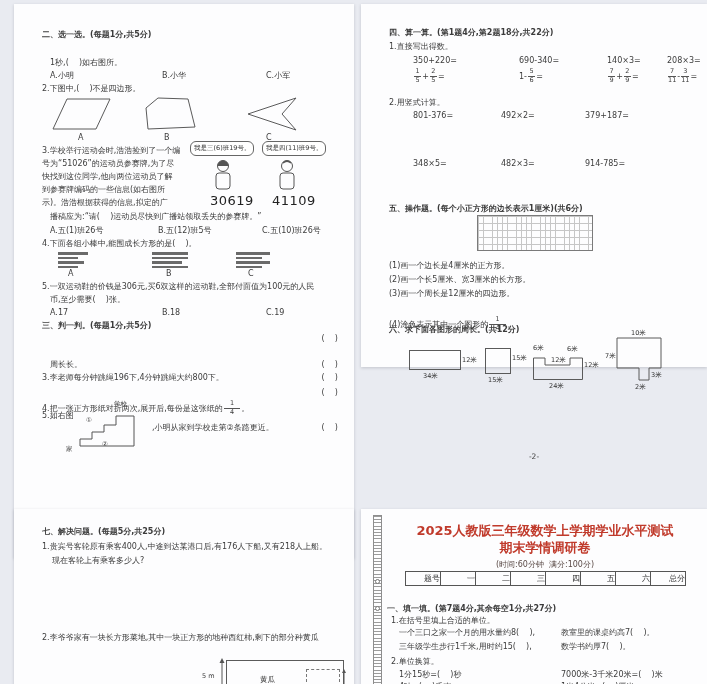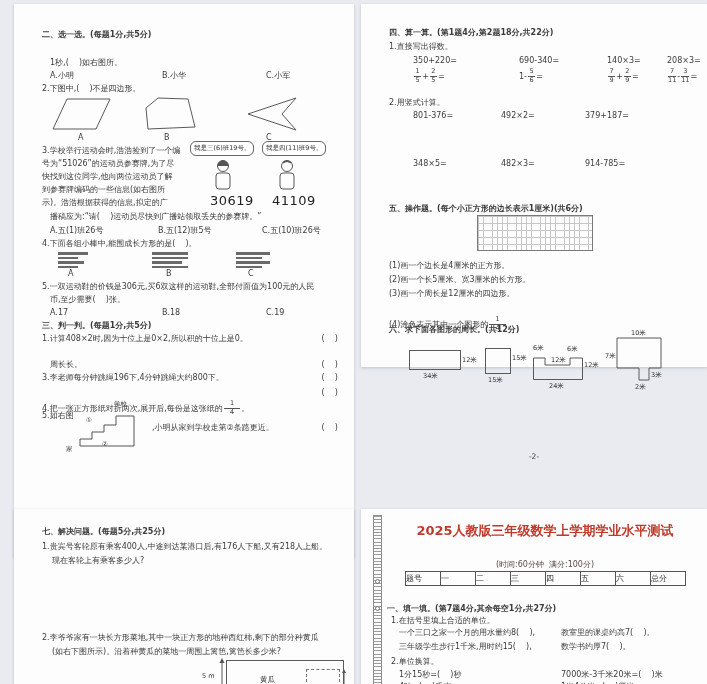--- a/index.html
+++ b/index.html
@@ -25,21 +25,21 @@
   .bubble{position:absolute;border:1px solid #666;border-radius:6px;padding:2px 3px;font-size:6.5px;color:#333;background:#fff;white-space:nowrap}
   .sticks{position:absolute;display:flex;flex-direction:column;gap:2px}
   .sticks i{display:block;height:2.5px;background:#6a6a6a}
   .grid{position:absolute;left:116px;top:211px;width:116px;height:36px;border:1px solid #7a7a7a;
     background-image:repeating-linear-gradient(to right,#c6c6c6 0 .8px,transparent .8px 4.8px),
                      repeating-linear-gradient(to bottom,#c6c6c6 0 .8px,transparent .8px 7px)}
   .pgnum{position:absolute;left:0;right:0;text-align:center;font-size:7.5px;color:#444}
   .title{position:absolute;left:28px;right:6px;text-align:center;color:#c03a2b;font-weight:bold;font-size:13px;line-height:15px;white-space:nowrap}
   .meta{position:absolute;left:28px;right:6px;text-align:center;font-size:8px;color:#5a4a46;white-space:pre}
   table.score{position:absolute;left:44px;top:62px;border-collapse:collapse;font-size:8px;color:#333}
-  table.score td{border:1px solid #555;width:35px;height:14px;text-align:left;padding:0;white-space:pre}
+  table.score td{border:1px solid #555;width:35px;height:14px;text-align:right;padding:0;white-space:pre}
   .strip{position:absolute;left:12px;top:6px;width:9px;height:172px;border:1px solid #8d8d8d;
     background:repeating-linear-gradient(180deg,#9b9b9b 0 1px,transparent 1px 3.2px)}
   .hole{position:absolute;width:5px;height:5px;border:1px solid #777;border-radius:50%;background:#fff}
   .rectfig{position:absolute;border:1px solid #5a5a5a}
   .dashfig{position:absolute;border:1px dashed #777}
 </style>
 </head>
 <body>
 
 <div class="canvas">
@@ -124,21 +124,20 @@
     <span class="ln" style="top:265px;left:152px">B</span>
     <span class="ln" style="top:265px;left:234px">C</span>
 
     <span class="ln" style="top:278px">5.一双运动鞋的价钱是306元,买6双这样的运动鞋,全部付面值为100元的人民</span>
     <span class="ln" style="top:291px;left:36px">币,至少需要(    )张。</span>
     <span class="ln" style="top:304px;left:36px">A.17</span>
     <span class="ln" style="top:304px;left:148px">B.18</span>
     <span class="ln" style="top:304px;left:252px">C.19</span>
 
     <span class="ln b" style="top:317px">三、判一判。(每题1分,共5分)</span>
-    <span class="ln" style="top:330px">1.计算408×2时,因为十位上是0×2,所以积的十位上是0。</span>
     <span class="pr" style="top:330px">(    )</span>
     <span class="ln" style="top:356px;left:36px">周长长。</span>
     <span class="pr" style="top:356px">(    )</span>
     <span class="ln" style="top:369px">3.李老师每分钟跳绳196下,4分钟跳绳大约800下。</span>
     <span class="pr" style="top:369px">(    )</span>
     <div class="fl" style="left:28px;top:381px">
       <span>4.把一张正方形纸对折两次,展开后,每份是这张纸的</span>
       <span class="fr">
         <span class="n">1</span><span class="d">4</span>
       </span>
@@ -254,21 +253,20 @@
     <span class="dim" style="left:274px;top:379px">2米</span>
 
     <span class="pgnum" style="top:448px">-2-</span>
   </div>
 
   <div class="page" id="pg3">
     <span class="ln b" style="top:18px">七、解决问题。(每题5分,共25分)</span>
     <span class="ln" style="top:33px">1.贵宾号客轮原有乘客400人,中途到达某港口后,有176人下船,又有218人上船。</span>
     <span class="ln" style="top:47px;left:38px">现在客轮上有乘客多少人?</span>
     <span class="ln" style="top:124px">2.李爷爷家有一块长方形菜地,其中一块正方形的地种西红柿,剩下的部分种黄瓜</span>
-    <span class="ln" style="top:138px;left:38px">(如右下图所示)。沿着种黄瓜的菜地一周围上篱笆,篱笆长多少米?</span>
 
     <span class="lbl" style="left:188px;top:163px">5 m</span>
     <div class="shape" style="left:204px;top:149px">
       <svg width="8" height="50">
         <line x1="4" y1="3" x2="4" y2="48" stroke="#555" stroke-width="1"></line>
         <polygon points="4,0 1.5,5 6.5,5" fill="#555"></polygon>
       </svg>
     </div>
     <div class="rectfig" style="left:212px;top:151px;width:118px;height:48px;border-bottom:none"></div>
     <span class="lbl" style="left:246px;top:166px;font-size:7.5px">黄瓜</span>
@@ -280,20 +278,21 @@
       </svg>
     </div>
   </div>
 
   <div class="page" id="pg4">
     <div class="strip"></div>
     <div class="hole" style="left:14px;top:70px"></div>
     <div class="hole" style="left:14px;top:97px"></div>
 
     <span class="title" style="top:14px">2025人教版三年级数学上学期学业水平测试</span>
+    <span class="title" style="top:31px">期末学情调研卷</span>
     <span class="meta" style="top:50px">(时间:60分钟  满分:100分)</span>
 
     <table class="score">
       <tbody>
           <tr>
         <td>题号</td>
         <td>一</td>
         <td>二</td>
         <td>三</td>
         <td>四</td>

